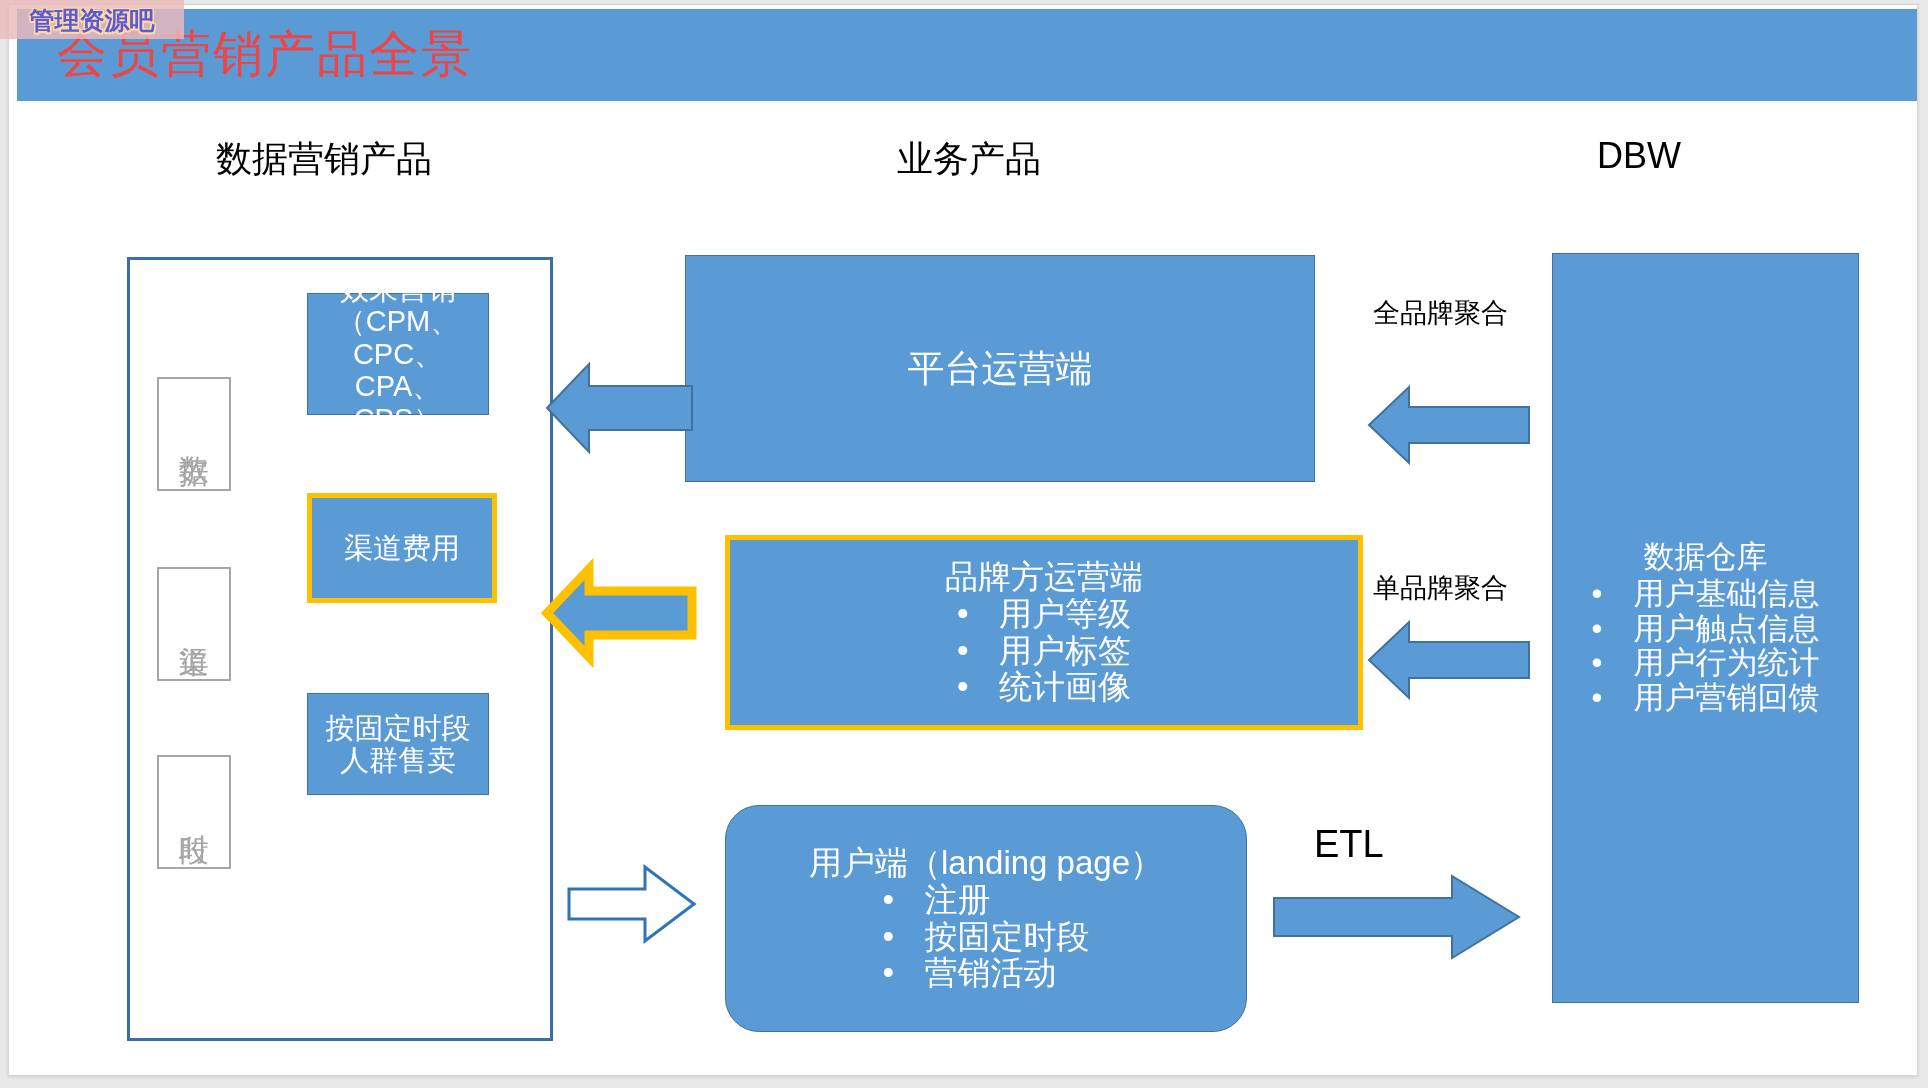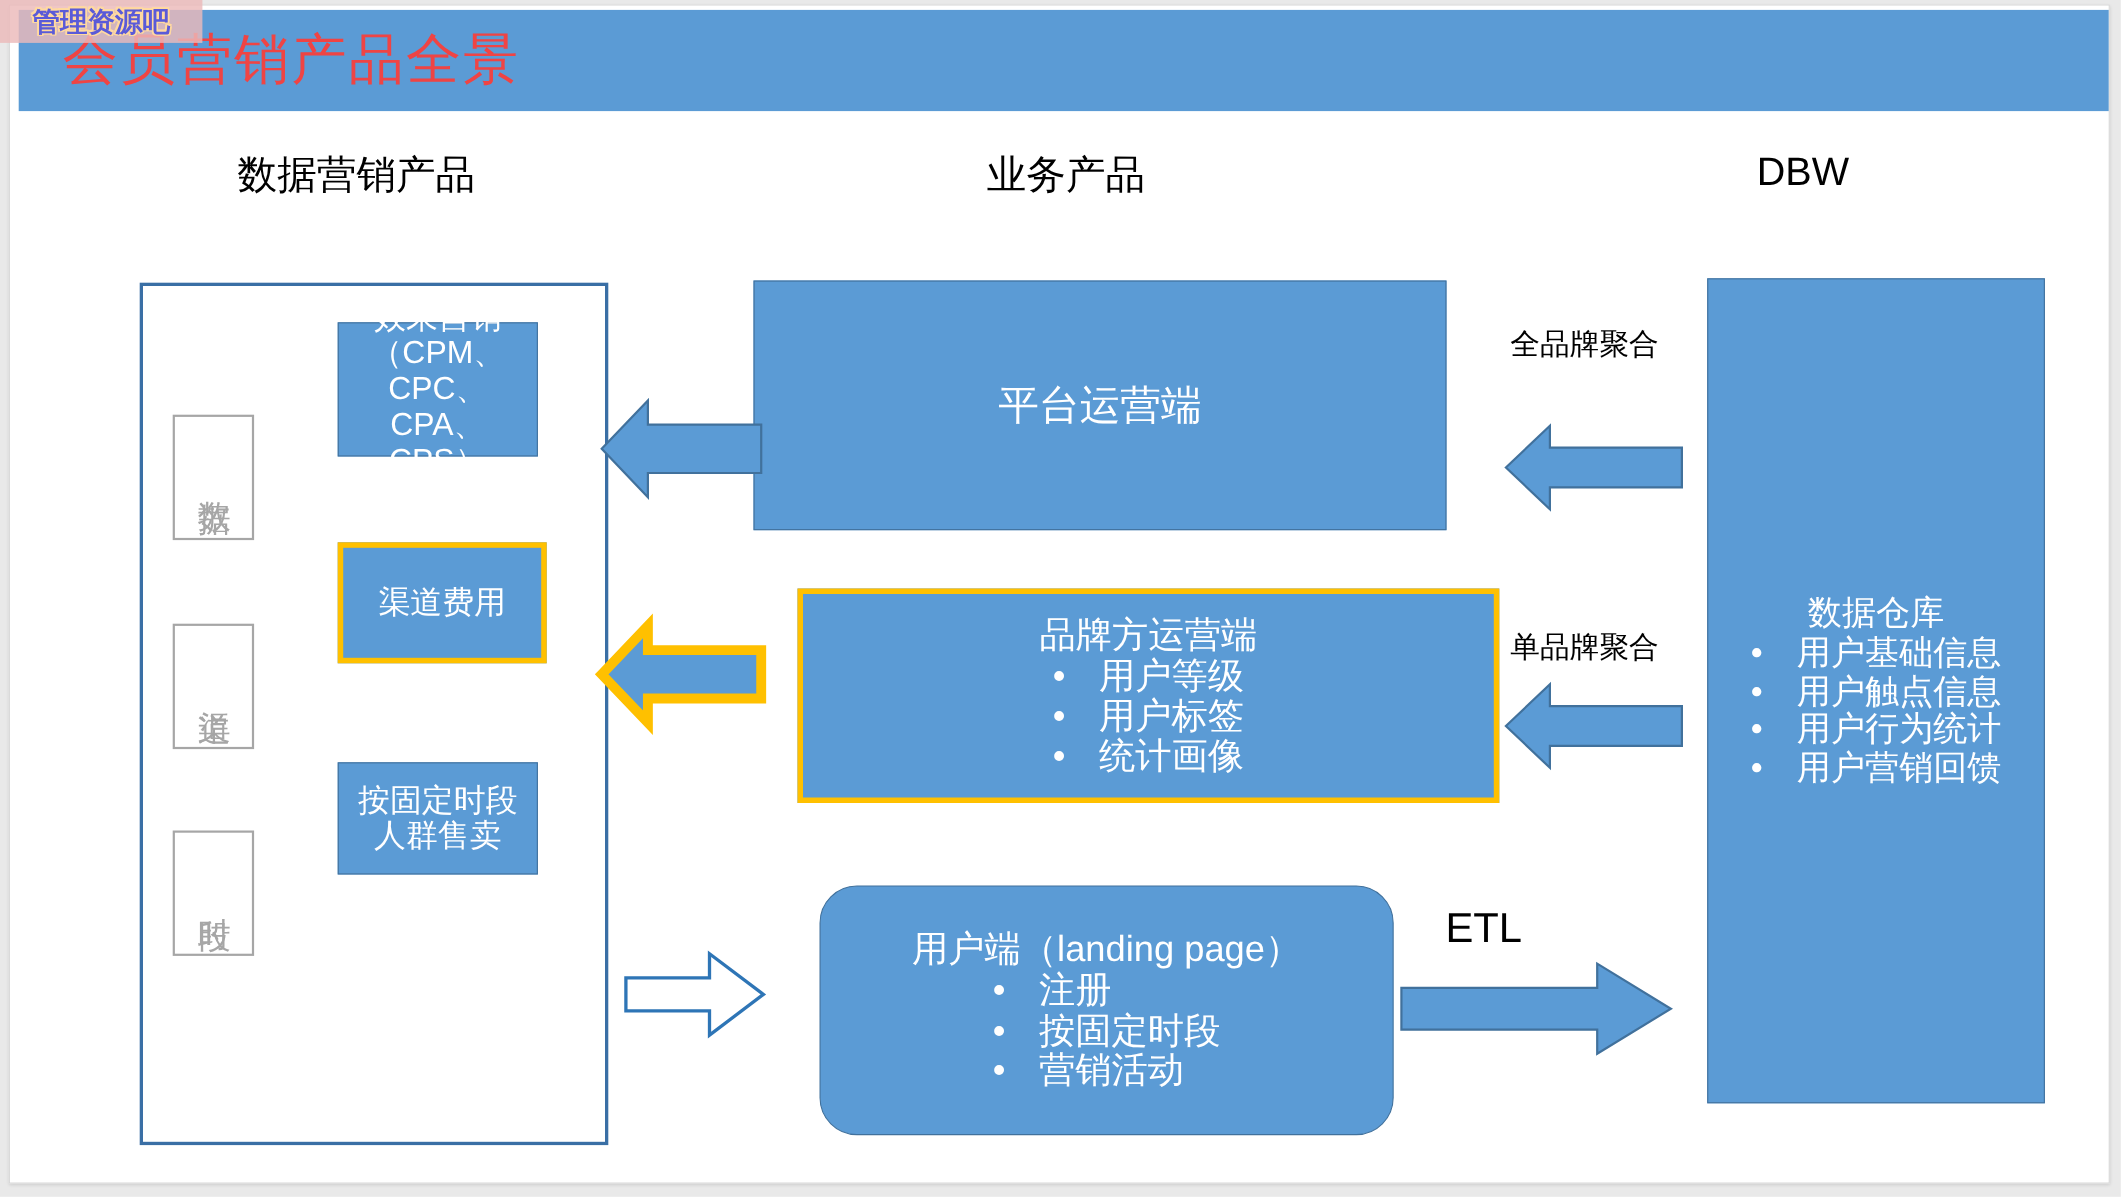--- a/index.html
+++ b/index.html
@@ -54,21 +54,21 @@
   
   .panel-outline{
     position:absolute;border:3px solid #3A6FA5;background:transparent;
   }
   .blue-box{
     position:absolute;background:#5B9BD5;border:1px solid #41719C;
     color:#ffffff;display:flex;align-items:center;justify-content:center;
     text-align:center;line-height:1.12;
   }
   .blue-box.gold{border:5px solid #FFC000;}
-  .blue-box.round{border-radius:34px;border:1px solid #41719C;margin-left:20px;}
+  .blue-box.round{border-radius:34px;border:1px solid #41719C;}
   .gray-box{
     position:absolute;border:2px solid #A6A6A6;background:#ffffff;
     color:#A6A6A6;font-size:30px;line-height:1.12;
     display:flex;align-items:center;justify-content:center;text-align:center;
   }
   .box-body{width:100%;padding:0 6px;box-sizing:border-box;}
   .box-title{display:block;}
   .bullets{list-style:none;margin:0;padding:0;text-align:left;display:inline-block;}
   .bullets li{white-space:nowrap;}
   .bullets li::before{content:"\2022";display:inline-block;width:42px;}

